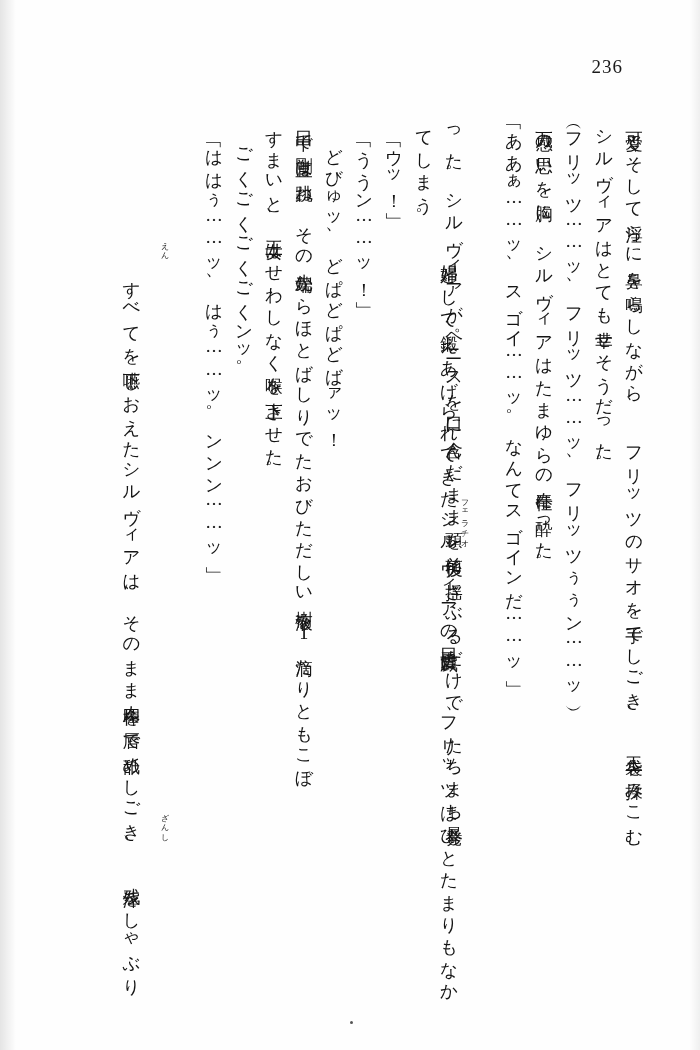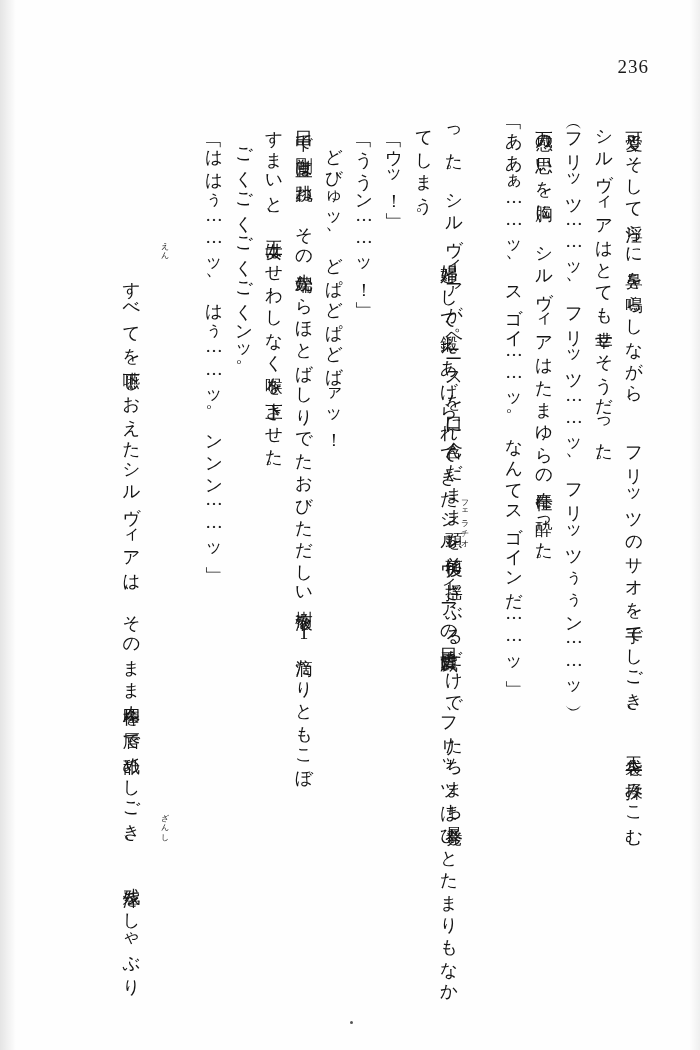--- a/index.html
+++ b/index.html
@@ -34,21 +34,21 @@
     content: "";
     position: absolute;
     right: 0; top: 0; bottom: 0;
     width: 10px;
     background: linear-gradient(to left, rgba(0,0,0,0.06), rgba(0,0,0,0));
     pointer-events: none;
   }
   .page-number {
     position: absolute;
     top: 56px;
-    right: 51px;
+    right: 77px;
     font-size: 19px;
     letter-spacing: 1px;
     color: #1a1a1a;
     font-family: "Liberation Serif", "DejaVu Serif", serif;
   }
   .text-block {
     position: absolute;
     top: 118px;
     right: 58px;
     left: 60px;

